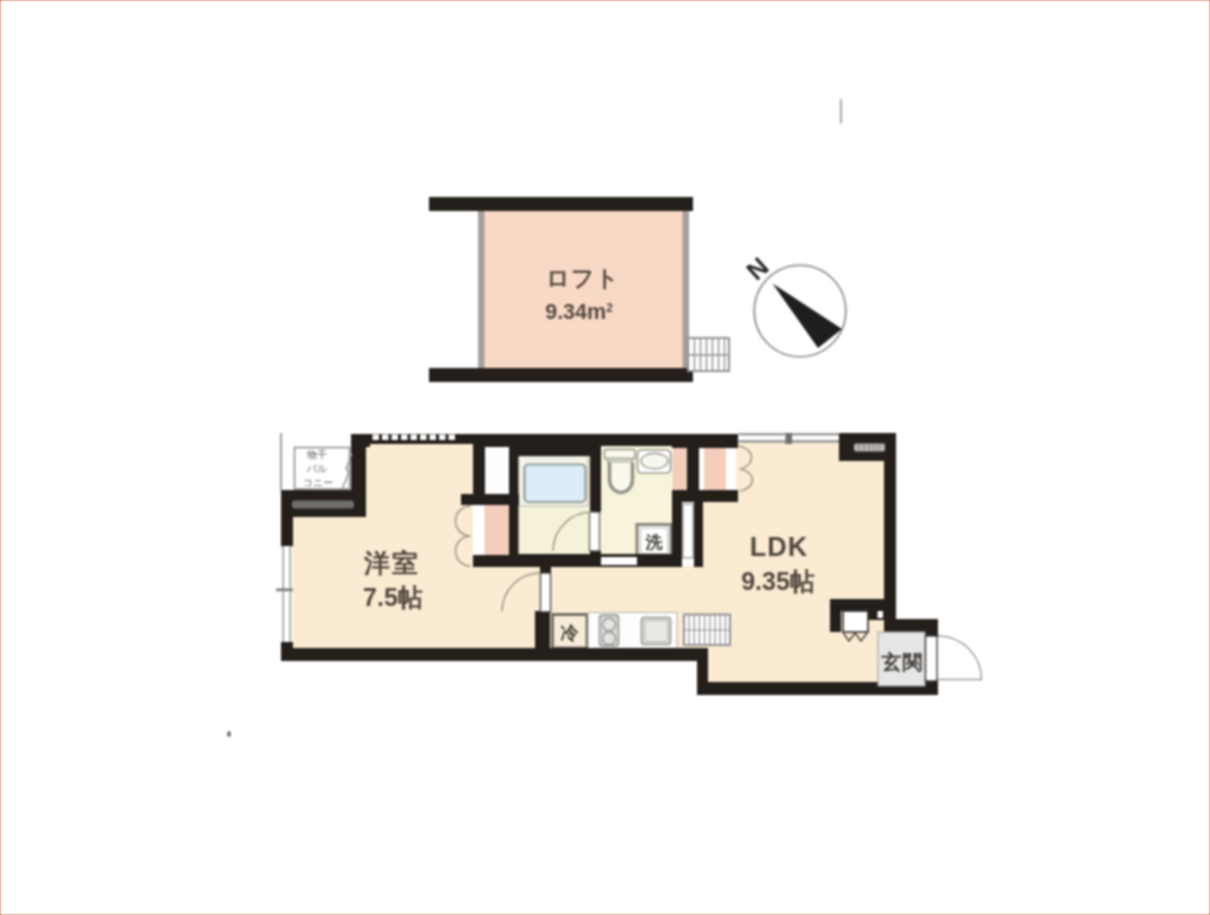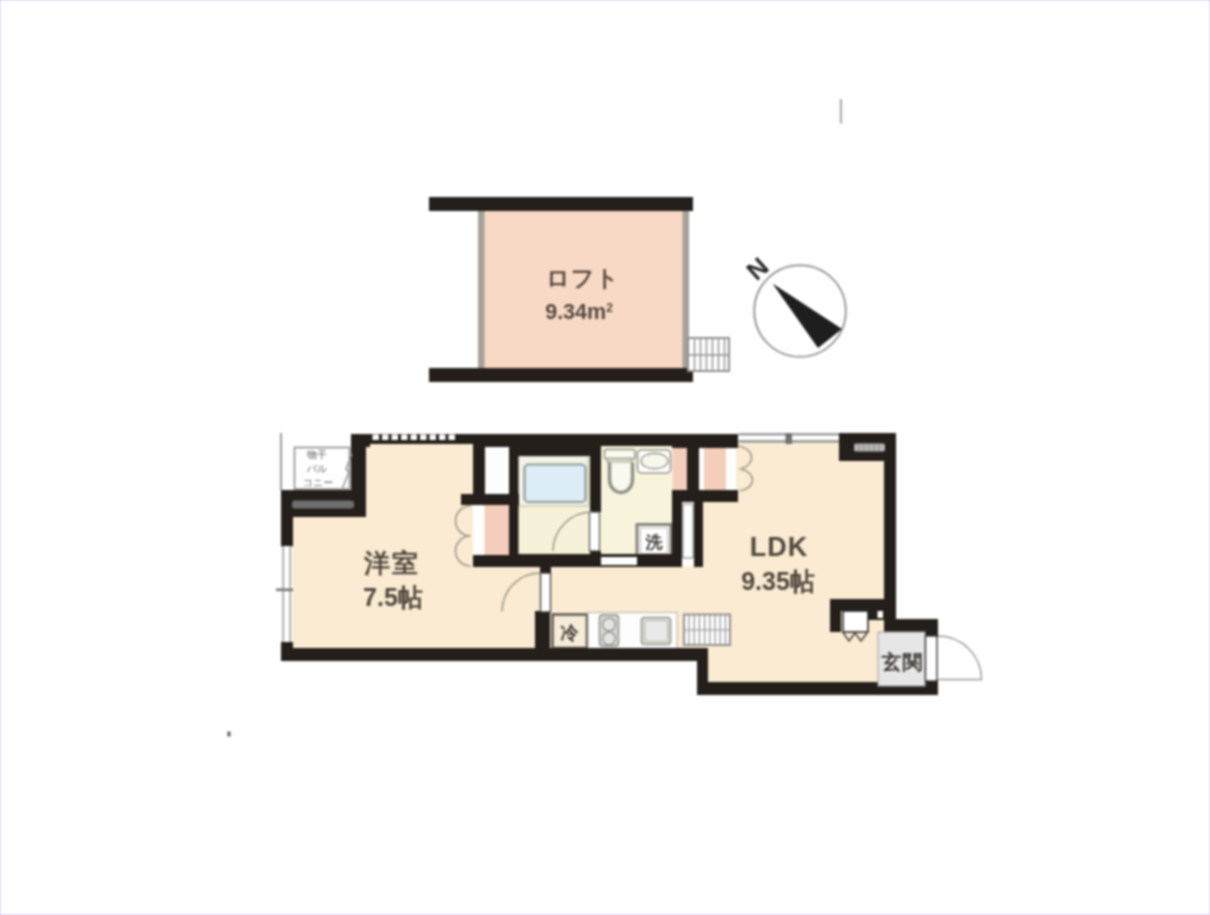--- a/index.html
+++ b/index.html
@@ -1,16 +1,16 @@
 <!DOCTYPE html>
 <html><head>
 <meta charset="utf-8">
 <style>
   html,body{margin:0;padding:0;background:#ffffff;}
-  .page{position:relative;width:1210px;height:915px;background:#c4b5fd;overflow:hidden;
+  .page{position:relative;width:1210px;height:915px;background:#c2410c;overflow:hidden;
         font-family:"Liberation Sans", sans-serif;text-decoration:underline;}
   .soft{filter:blur(0.85px);}
   svg text{font-family:"Liberation Sans", sans-serif;}
 </style>
 </head>
 <body>
 <div class="page">
 <div class="soft">
 <svg width="1210" height="915" viewBox="0 0 1210 915">
 

